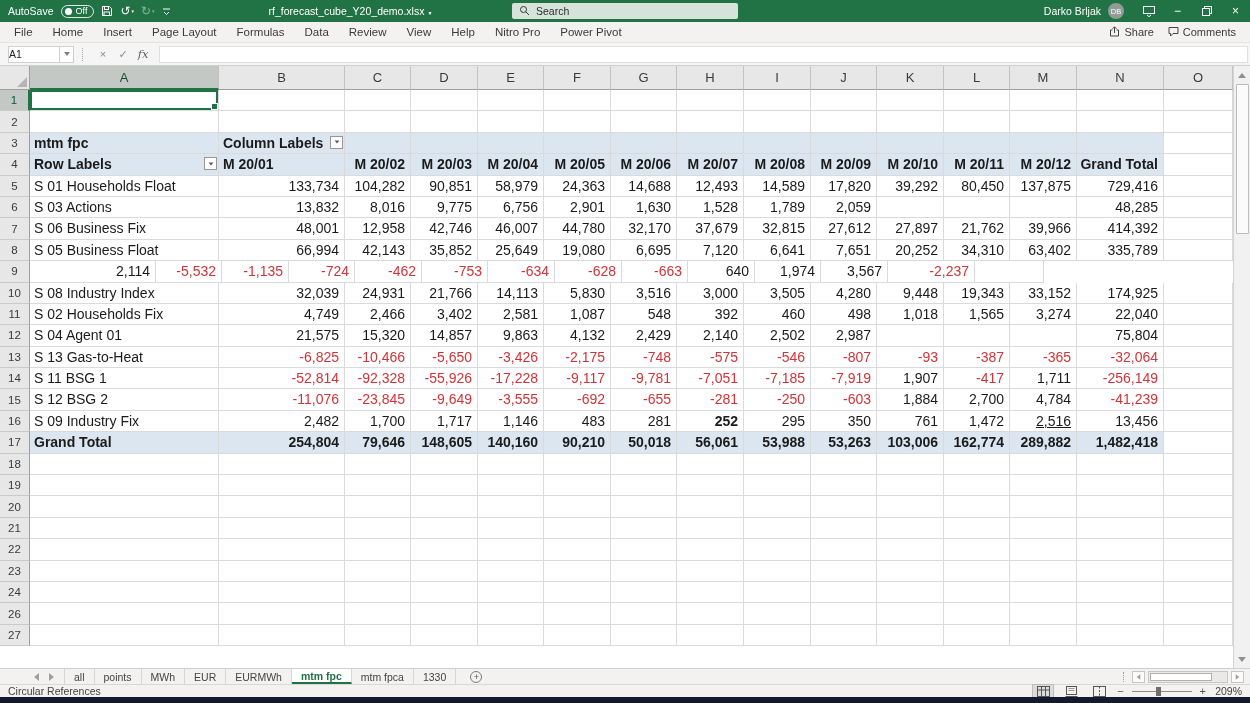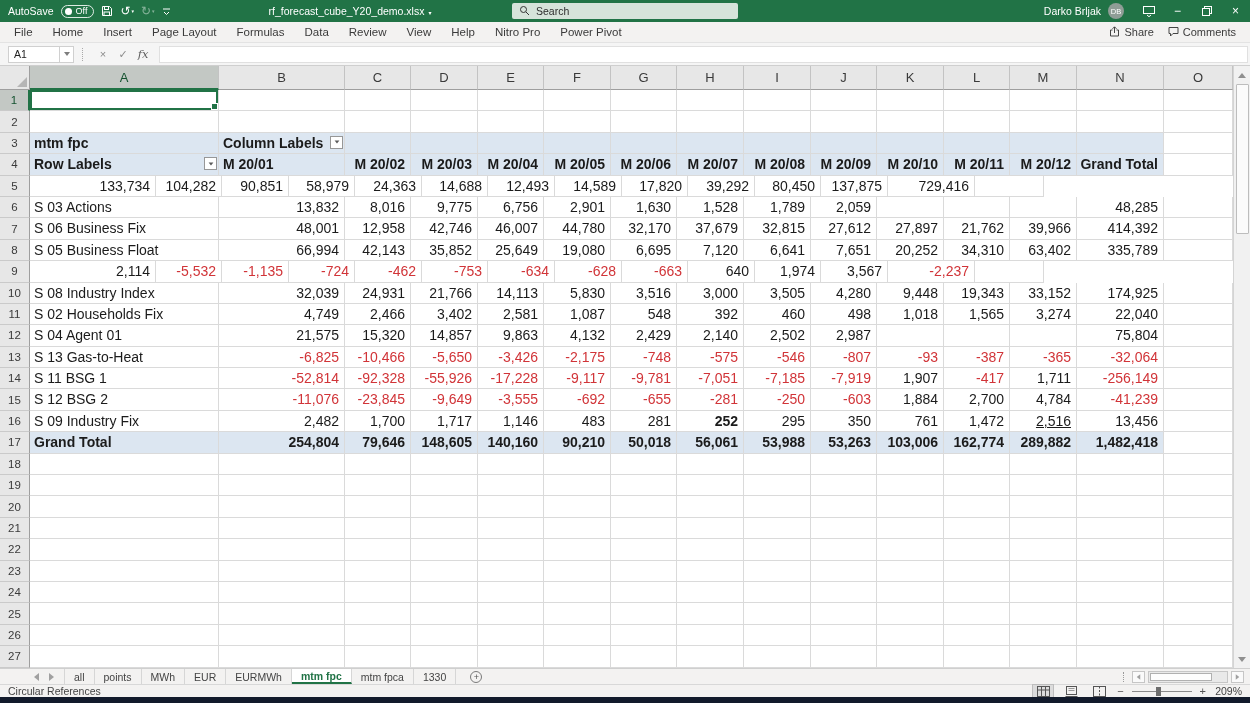--- a/index.html
+++ b/index.html
@@ -26,21 +26,21 @@
 
   
   .ribbon { height:21px; flex:0 0 21px; background:#f3f2f1; display:flex; align-items:center; font-size:11.5px; color:#3b3b3b; border-bottom:1px solid #e3e3e3; }
   .rtabs { display:flex; align-items:center; height:100%; margin-left:4px; }
   .rtab { padding:0 10px; height:100%; display:flex; align-items:center; cursor:pointer; white-space:nowrap; }
   .rright { margin-left:auto; display:flex; align-items:center; gap:14px; margin-right:14px; }
   .rbtn { display:flex; align-items:center; gap:4px; font-size:11px; color:#3b3b3b; cursor:pointer; }
 
   
   .fbar { height:23px; flex:0 0 23px; background:#f5f5f5; display:flex; align-items:center; border-bottom:1px solid #cfcfcf; }
-  .namebox { width:52px; height:17px; margin-left:8px; border:1px solid #d0d0d0; background:#fff; font-size:10.5px; font-family:"Liberation Sans",sans-serif; padding-left:5px; color:#222; }
+  .namebox { width:52px; height:17px; margin-left:8px; border:1px solid #d0d0d0; background:#fff; font-size:10.5px; font-family:"Liberation Sans",sans-serif; padding-left:0; color:#222; }
   .nb-caret { width:14px; height:17px; background:#fff; border:1px solid #d0d0d0; border-left:none; display:flex; align-items:center; justify-content:center; cursor:pointer; }
   .tri-dn { width:0; height:0; border-left:3px solid transparent; border-right:3px solid transparent; border-top:4px solid #7e7e7e; }
   .vdots { width:3px; height:13px; border-left:1px dotted #a9a9a9; margin:0 8px; }
   .fb-btn { width:20px; text-align:center; color:#8b8b8b; font-size:11px; cursor:pointer; }
   .fb-btn.fx { color:#5d5d5d; font-family:"DejaVu Serif",serif; font-style:italic; font-size:11.5px; }
   .finput { flex:1; height:17px; margin:0 2px 0 6px; border:1px solid #e0e0e0; background:#fff; font-size:11px; padding-left:4px; }
 
   
   .grid-wrap { flex:0 0 602px; height:602px; display:flex; position:relative; background:#fff; }
   .grid-main { width:1233px; overflow:hidden; display:flex; flex-direction:column; }
@@ -306,20 +306,21 @@
             <div class="cell band num bold" style="width: 67px; flex: 0 0 67px;"><span>M 20/08</span></div>
             <div class="cell band num bold" style="width: 66px; flex: 0 0 66px;"><span>M 20/09</span></div>
             <div class="cell band num bold" style="width: 67px; flex: 0 0 67px;"><span>M 20/10</span></div>
             <div class="cell band num bold" style="width: 66px; flex: 0 0 66px;"><span>M 20/11</span></div>
             <div class="cell band num bold" style="width: 67px; flex: 0 0 67px;"><span>M 20/12</span></div>
             <div class="cell band num bold" style="width: 87px; flex: 0 0 87px;"><span>Grand Total</span></div>
             <div class="cell" style="width: 69px; flex: 0 0 69px;"></div>
           </div>
           <div class="grow" style="height: 21.4px; flex: 0 0 21.4px;">
             <div class="rowh">5</div>
+            <div class="cell" style="width: 189px; flex: 0 0 189px;"><span>S 01 Households Float</span></div>
             <div class="cell num" style="width: 126px; flex: 0 0 126px;"><span>133,734</span></div>
             <div class="cell num" style="width: 66px; flex: 0 0 66px;"><span>104,282</span></div>
             <div class="cell num" style="width: 67px; flex: 0 0 67px;"><span>90,851</span></div>
             <div class="cell num" style="width: 66px; flex: 0 0 66px;"><span>58,979</span></div>
             <div class="cell num" style="width: 67px; flex: 0 0 67px;"><span>24,363</span></div>
             <div class="cell num" style="width: 66px; flex: 0 0 66px;"><span>14,688</span></div>
             <div class="cell num" style="width: 67px; flex: 0 0 67px;"><span>12,493</span></div>
             <div class="cell num" style="width: 67px; flex: 0 0 67px;"><span>14,589</span></div>
             <div class="cell num" style="width: 66px; flex: 0 0 66px;"><span>17,820</span></div>
             <div class="cell num" style="width: 67px; flex: 0 0 67px;"><span>39,292</span></div>
@@ -646,38 +647,20 @@
             <div class="cell" style="width: 67px; flex: 0 0 67px;"></div>
             <div class="cell" style="width: 66px; flex: 0 0 66px;"></div>
             <div class="cell" style="width: 67px; flex: 0 0 67px;"></div>
             <div class="cell" style="width: 66px; flex: 0 0 66px;"></div>
             <div class="cell" style="width: 67px; flex: 0 0 67px;"></div>
             <div class="cell" style="width: 87px; flex: 0 0 87px;"></div>
             <div class="cell" style="width: 69px; flex: 0 0 69px;"></div>
           </div>
           <div class="grow" style="height: 21.4px; flex: 0 0 21.4px;">
             <div class="rowh">24</div>
-            <div class="cell" style="width: 189px; flex: 0 0 189px;"></div>
-            <div class="cell" style="width: 126px; flex: 0 0 126px;"></div>
-            <div class="cell" style="width: 66px; flex: 0 0 66px;"></div>
-            <div class="cell" style="width: 67px; flex: 0 0 67px;"></div>
-            <div class="cell" style="width: 66px; flex: 0 0 66px;"></div>
-            <div class="cell" style="width: 67px; flex: 0 0 67px;"></div>
-            <div class="cell" style="width: 66px; flex: 0 0 66px;"></div>
-            <div class="cell" style="width: 67px; flex: 0 0 67px;"></div>
-            <div class="cell" style="width: 67px; flex: 0 0 67px;"></div>
-            <div class="cell" style="width: 66px; flex: 0 0 66px;"></div>
-            <div class="cell" style="width: 67px; flex: 0 0 67px;"></div>
-            <div class="cell" style="width: 66px; flex: 0 0 66px;"></div>
-            <div class="cell" style="width: 67px; flex: 0 0 67px;"></div>
-            <div class="cell" style="width: 87px; flex: 0 0 87px;"></div>
-            <div class="cell" style="width: 69px; flex: 0 0 69px;"></div>
-          </div>
-          <div class="grow" style="height: 21.4px; flex: 0 0 21.4px;">
-            <div class="rowh">25</div>
             <div class="cell" style="width: 189px; flex: 0 0 189px;"></div>
             <div class="cell" style="width: 126px; flex: 0 0 126px;"></div>
             <div class="cell" style="width: 66px; flex: 0 0 66px;"></div>
             <div class="cell" style="width: 67px; flex: 0 0 67px;"></div>
             <div class="cell" style="width: 66px; flex: 0 0 66px;"></div>
             <div class="cell" style="width: 67px; flex: 0 0 67px;"></div>
             <div class="cell" style="width: 66px; flex: 0 0 66px;"></div>
             <div class="cell" style="width: 67px; flex: 0 0 67px;"></div>
             <div class="cell" style="width: 67px; flex: 0 0 67px;"></div>
             <div class="cell" style="width: 66px; flex: 0 0 66px;"></div>

